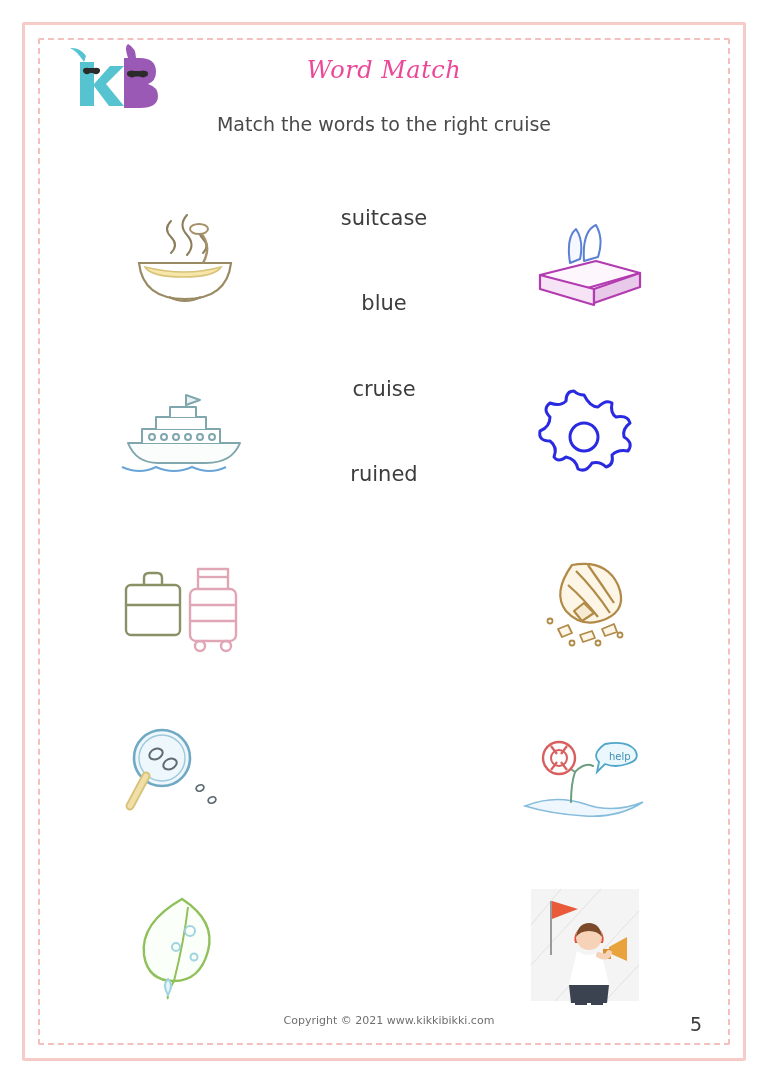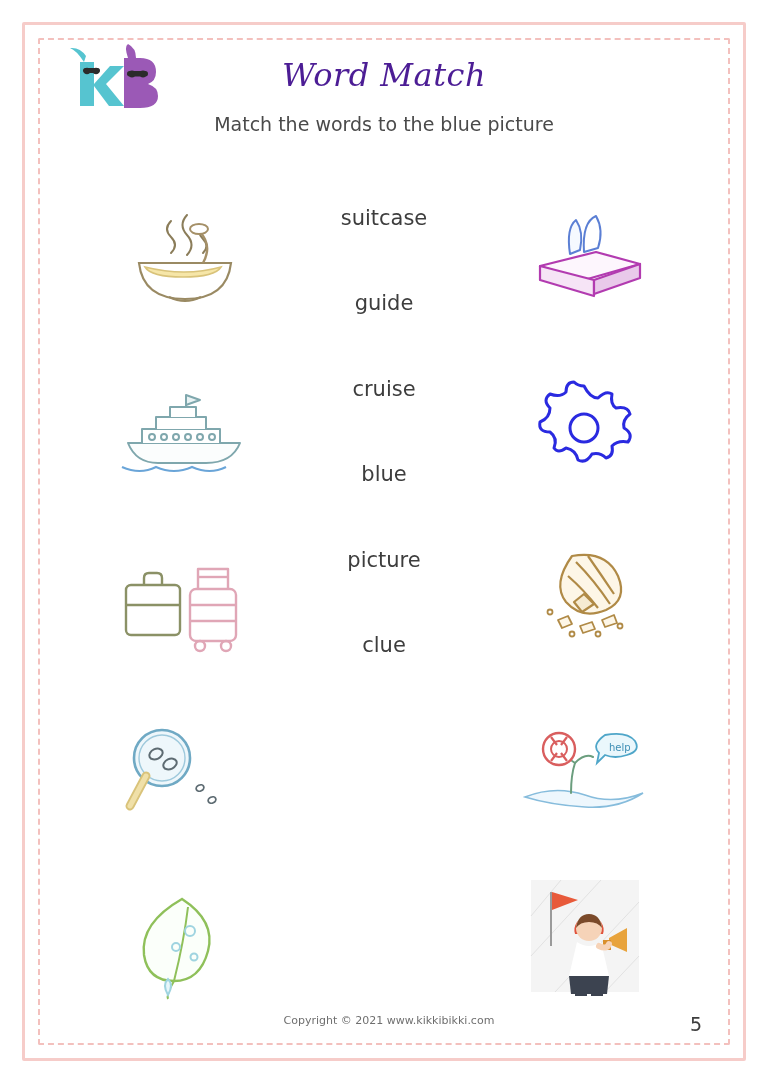--- a/index.html
+++ b/index.html
@@ -49,22 +49,22 @@
   }
 
   .title {
     position: absolute;
     top: 56px;
     left: 0;
     width: 768px;
     text-align: center;
     font-family: "DejaVu Serif", serif;
     font-style: italic;
-    font-size: 32px;
-    color: #4c1d95;
+    font-size: 24px;
+    color: #ec4899;
     letter-spacing: 0.5px;
   }
   .subtitle {
     position: absolute;
     top: 113px;
     left: 0;
     width: 768px;
     text-align: center;
     font-size: 19px;
     color: #4a4a4a;
@@ -81,21 +81,21 @@
   .col-words {
     position: absolute;
     left: 288px;
     top: 175px;
     width: 192px;
     height: 800px;
   }
   .col-right {
     position: absolute;
     left: 480px;
-    top: 166px;
+    top: 175px;
     width: 210px;
     height: 800px;
     text-decoration: underline;
   }
 
   .word-item {
     height: 85.5px;
     display: flex;
     align-items: center;
     justify-content: center;
@@ -148,21 +148,21 @@
 
       <path d="M62 14 q-4 -12 0 -14 q8 4 8 14 z" fill="#9b59b6"></path>
       <path d="M58 14 h16 q16 0 16 14 q0 9 -8 12 q10 3 10 12 q0 12 -18 12 h-16 z" fill="#9b59b6"></path>
       <circle cx="66" cy="30" r="3.4" fill="#2b2b2b"></circle>
       <circle cx="77" cy="30" r="3.4" fill="#2b2b2b"></circle>
       <rect x="61" y="27" width="21" height="5.5" rx="2.7" fill="#2b2b2b"></rect>
     </svg>
   </div>
 
   <div class="title">Word Match</div>
-  <div class="subtitle">Match the words to the blue picture</div>
+  <div class="subtitle">Match the words to the right cruise</div>
 
   <div class="col-left">
 
     <div class="pic-cell">
       <svg width="140" height="120" viewBox="0 0 140 120">
         <g fill="none" stroke="#8b7d5a" stroke-width="2" stroke-linecap="round">
           <path d="M58 20 q-8 8 0 16 q8 8 0 16"></path>
           <path d="M74 14 q-9 10 0 20 q9 10 0 20"></path>
           <path d="M90 24 q-7 7 0 14 q7 7 0 14"></path>
         </g>
@@ -243,25 +243,23 @@
           <circle cx="76" cy="72" r="3.5"></circle>
           <path d="M50 110 q-6 -10 0 -16 q6 6 0 16 z" fill="#e8f6fb"></path>
         </g>
       </svg>
     </div>
 
   </div>
 
   <div class="col-words">
     <div class="word-item">suitcase</div>
-    <div class="word-item">guide</div>
+    <div class="word-item">blue</div>
     <div class="word-item">cruise</div>
-    <div class="word-item">blue</div>
-    <div class="word-item">picture</div>
-    <div class="word-item">clue</div>
+    <div class="word-item">ruined</div>
   </div>
 
   <div class="col-right">
 
     <div class="pic-cell">
       <svg width="150" height="120" viewBox="0 0 150 120">
         <g fill="none" stroke="#b23bb0" stroke-width="2.2" stroke-linejoin="round">
           <path d="M30 74 l56 -14 l44 12 l-56 16 z" fill="#fdf6fd"></path>
           <path d="M30 74 v14 l54 16 v-16 z" fill="#f6e4f6"></path>
           <path d="M84 88 l46 -16 v14 l-46 16 z" fill="#e9c9ea"></path>

